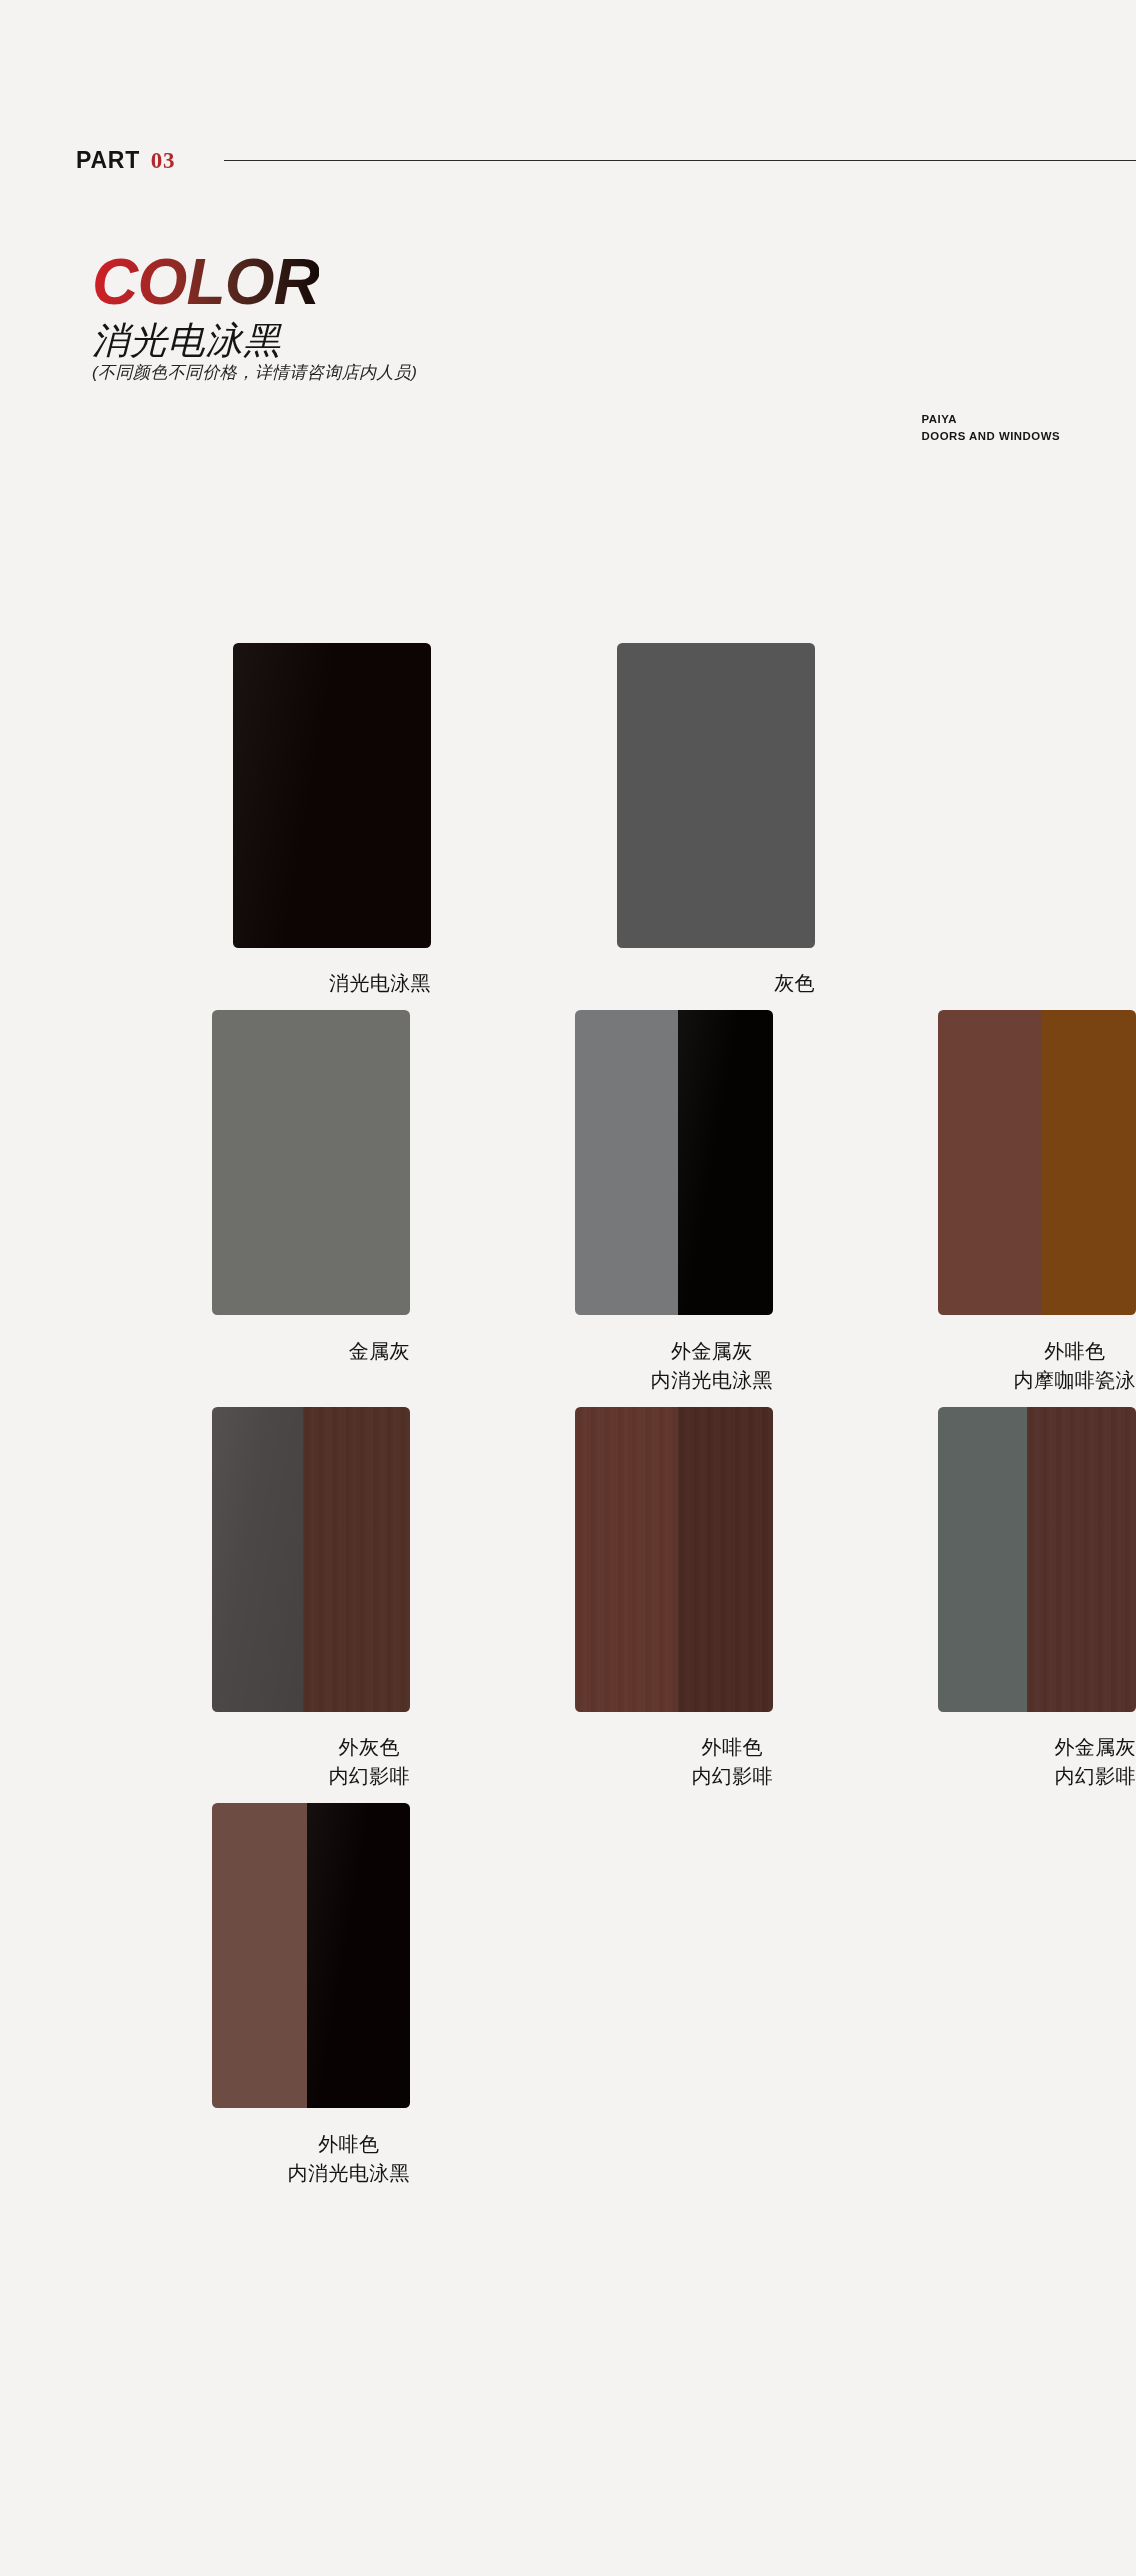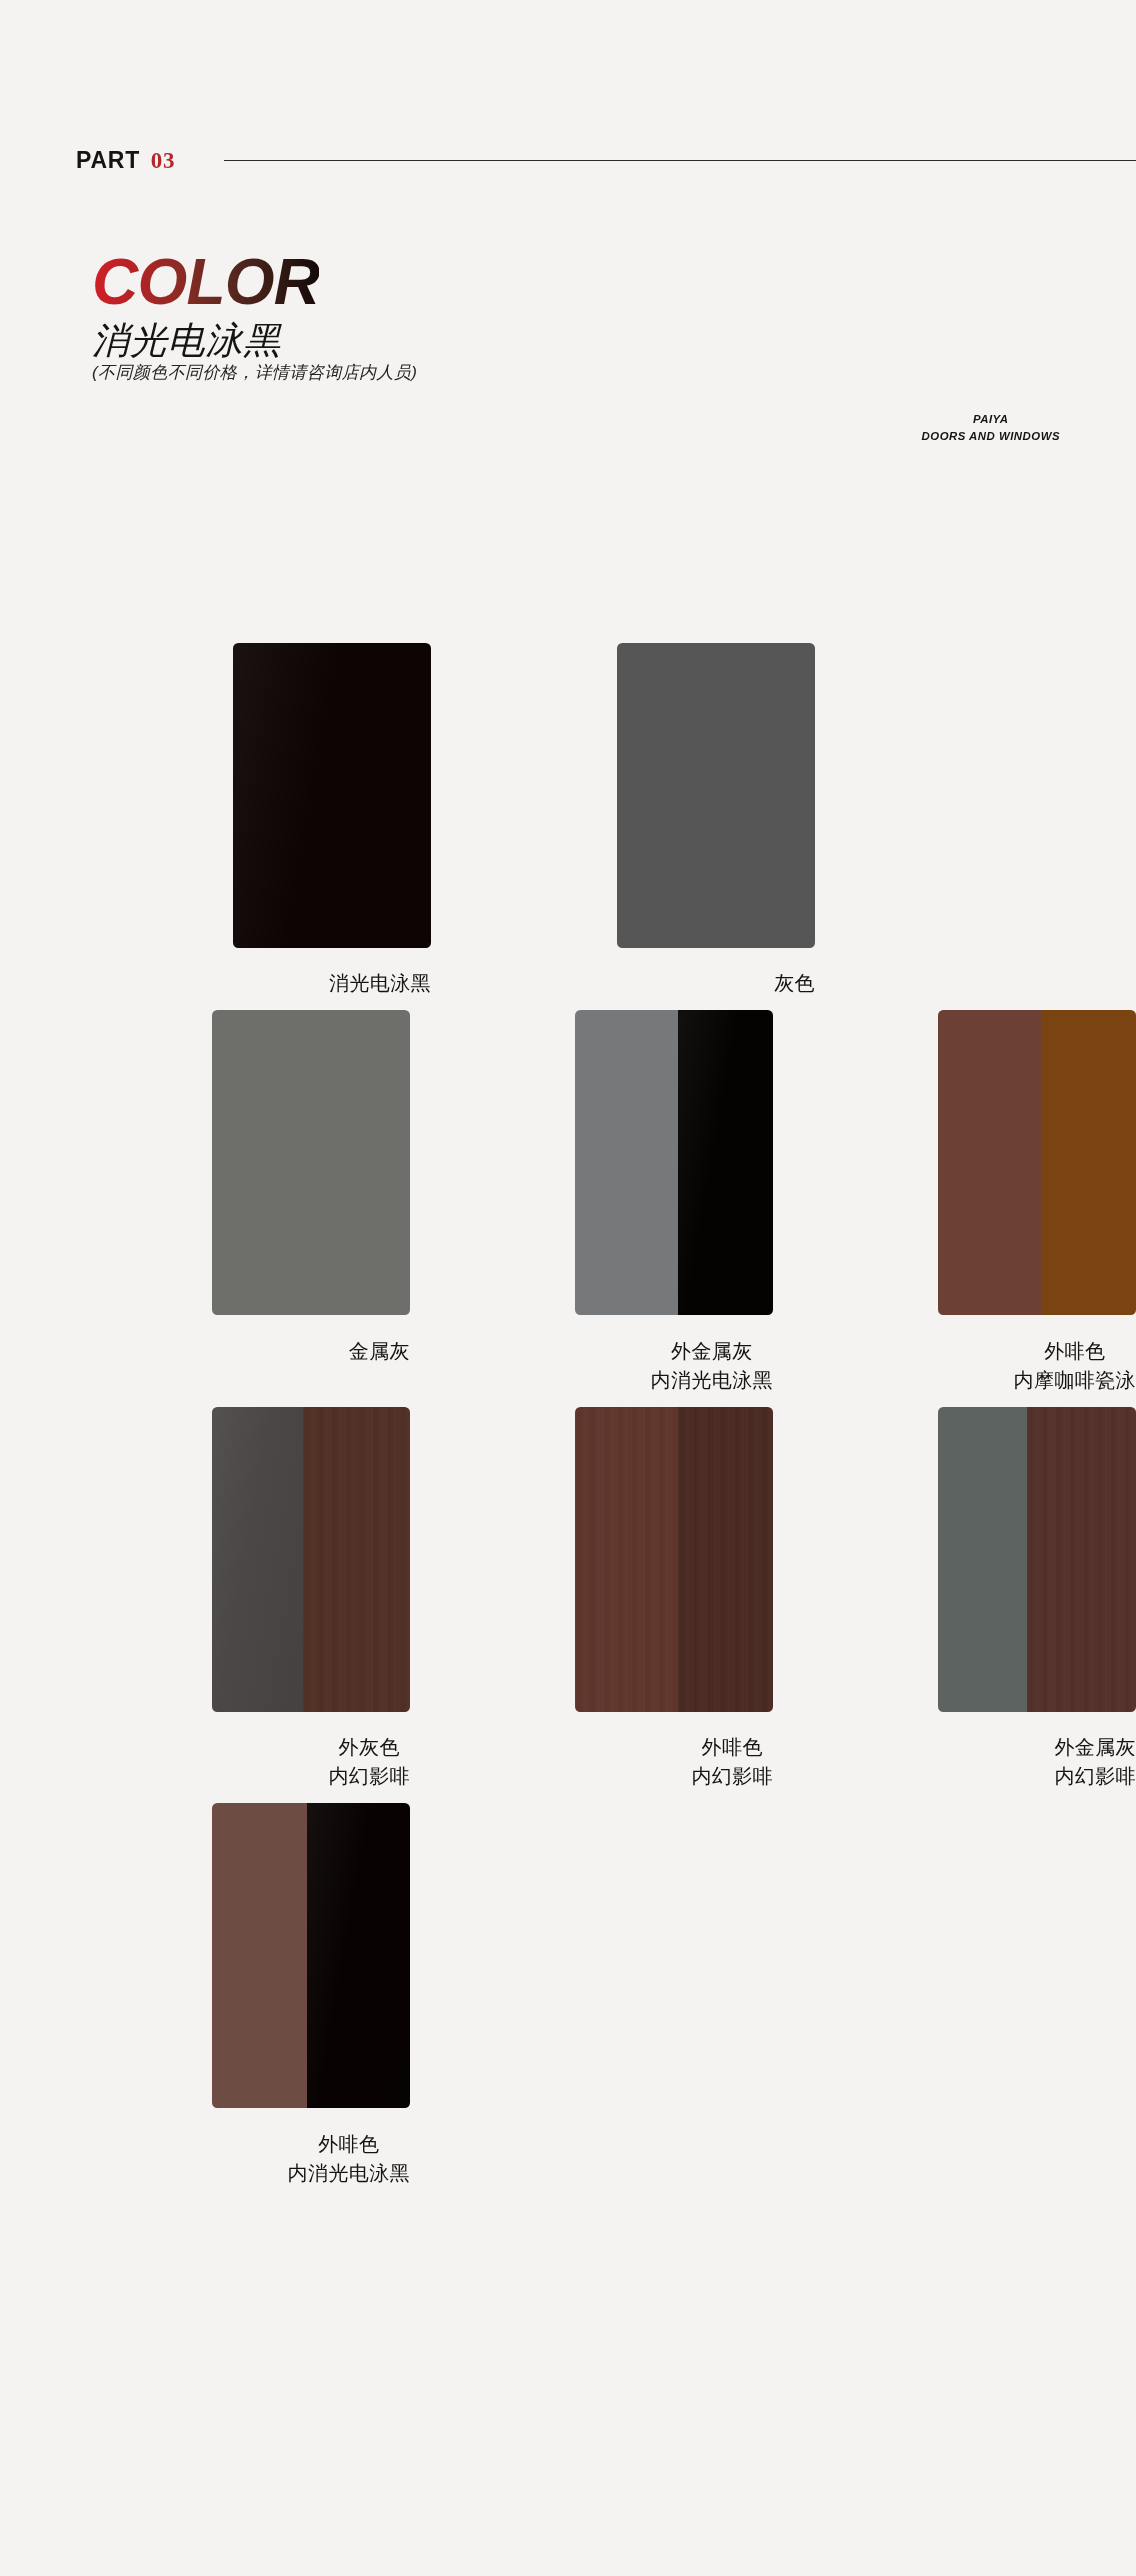--- a/index.html
+++ b/index.html
@@ -90,23 +90,22 @@
     line-height: 1.3;
     margin-top: 1px;
     letter-spacing: 0.4px;
   }
 
   
   .brand {
     position: absolute;
     right: 76px;
     top: 411px;
-    text-align: center;
+    text-align: left;
     line-height: 1.45;
-    font-style: italic;
   }
   .brand-name {
     font-size: 11.4px;
     font-weight: bold;
     color: #151515;
     letter-spacing: 0.5px;
   }
   .brand-sub {
     font-size: 11.4px;
     font-weight: bold;

